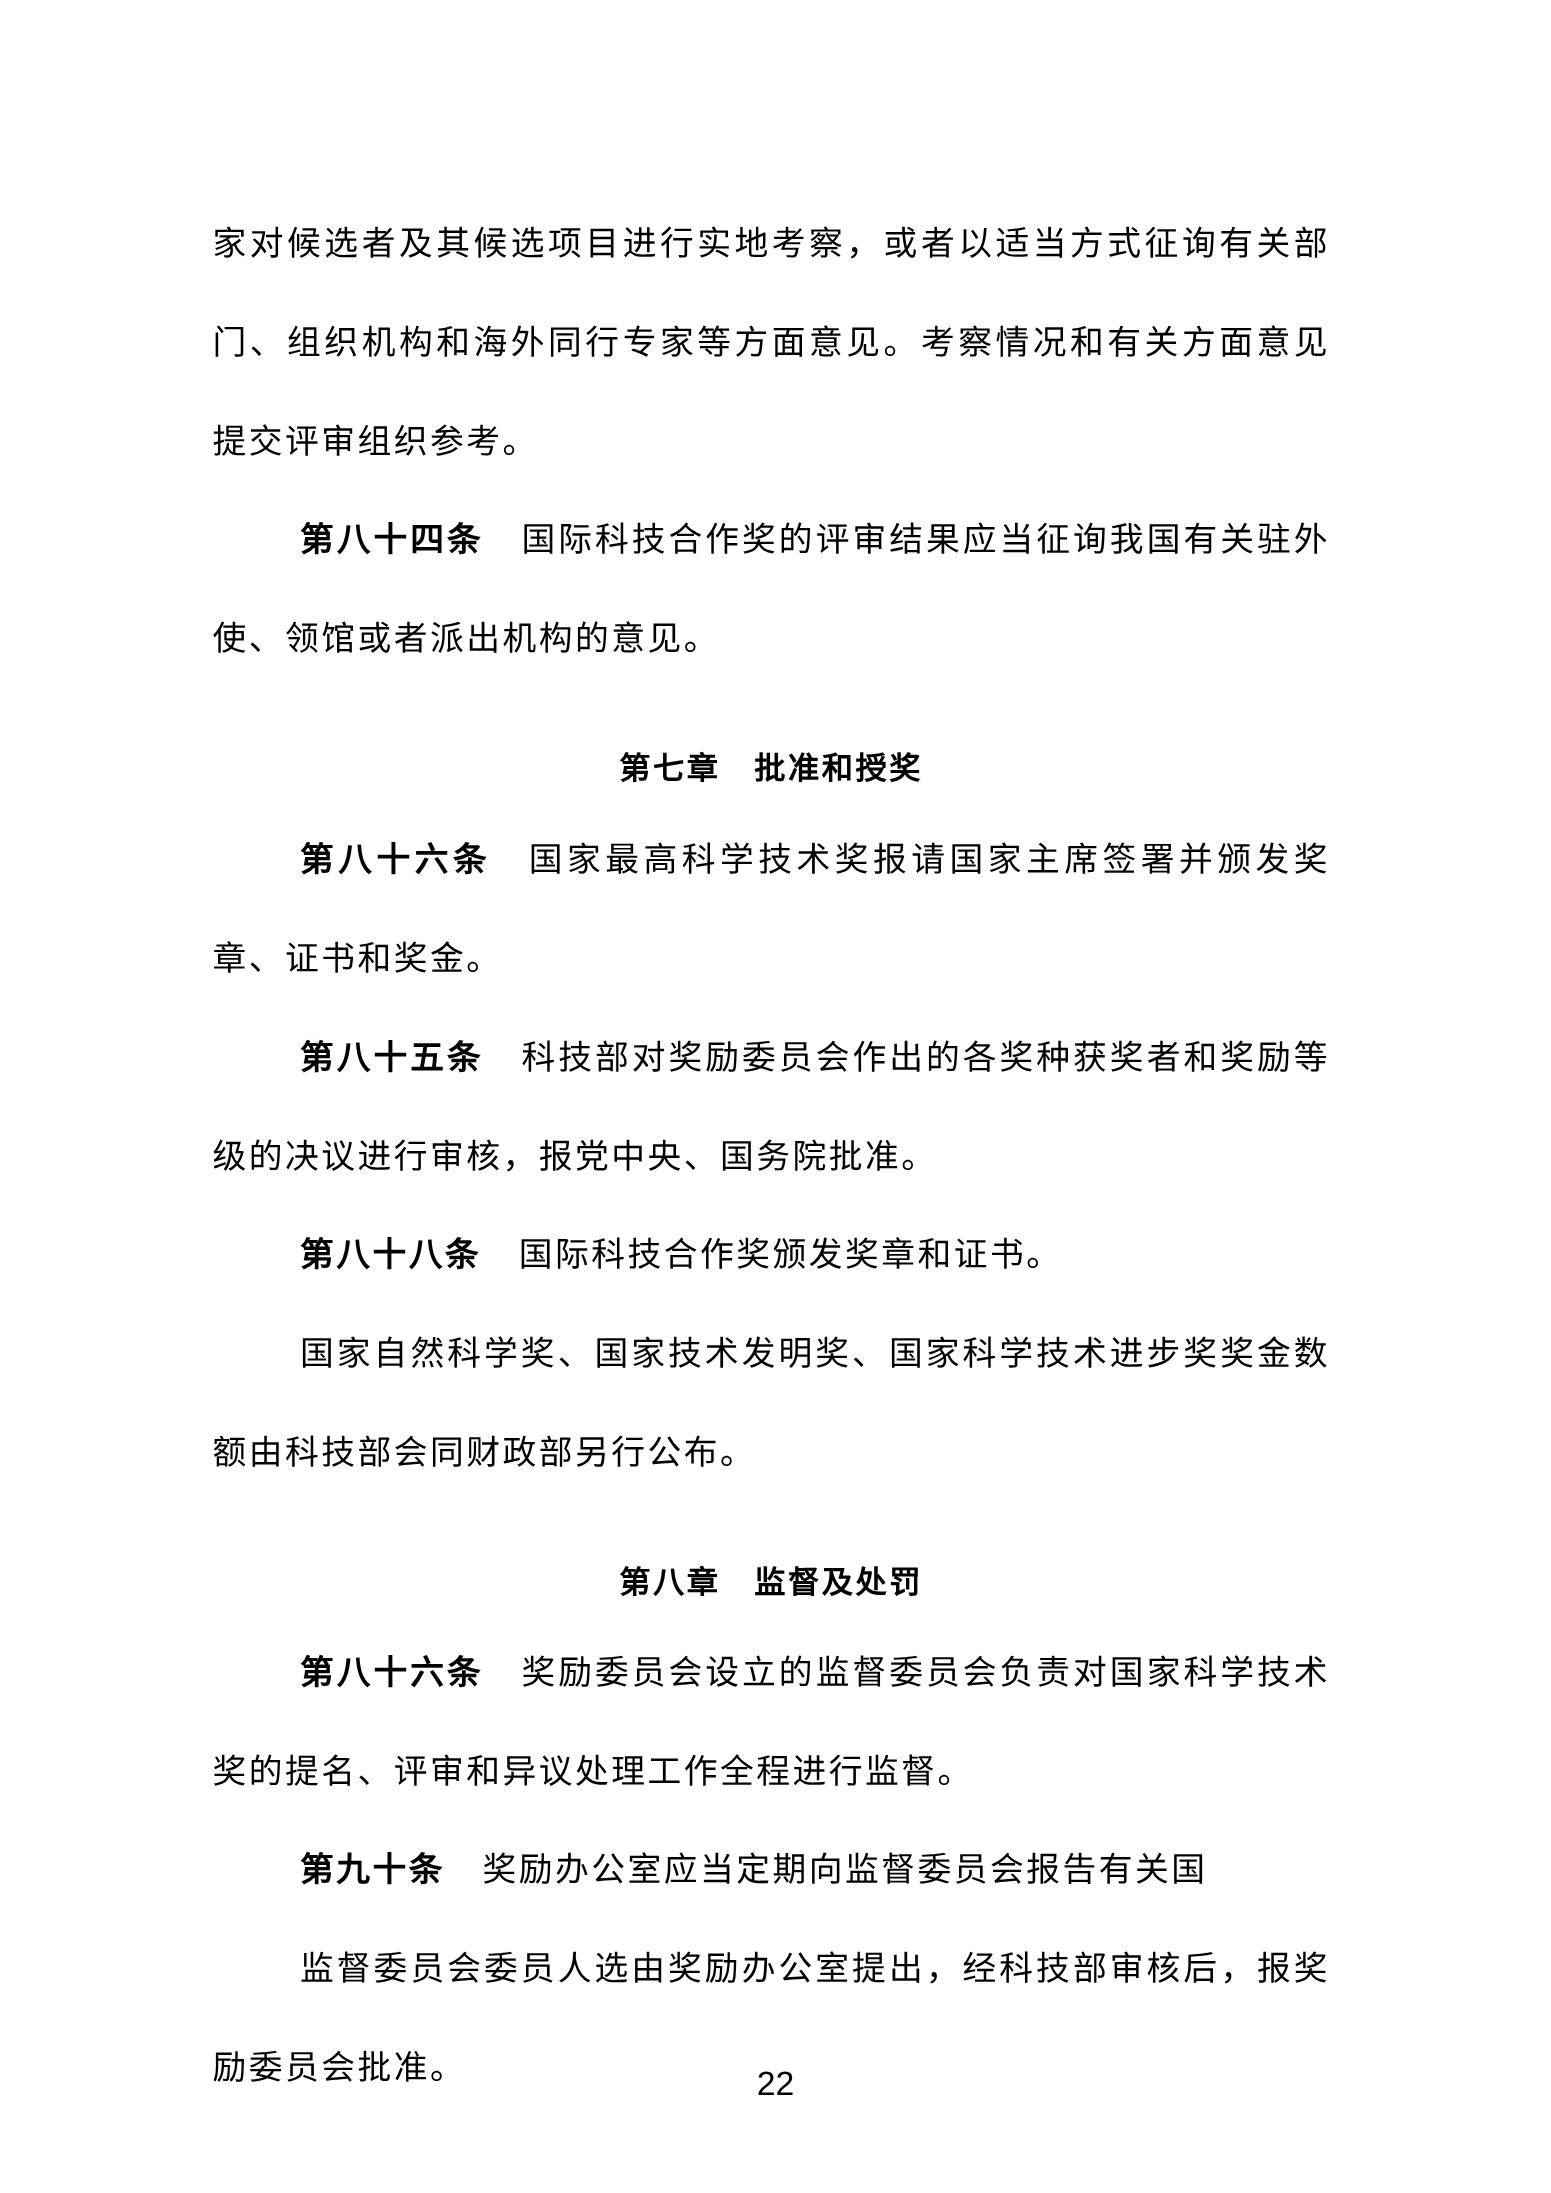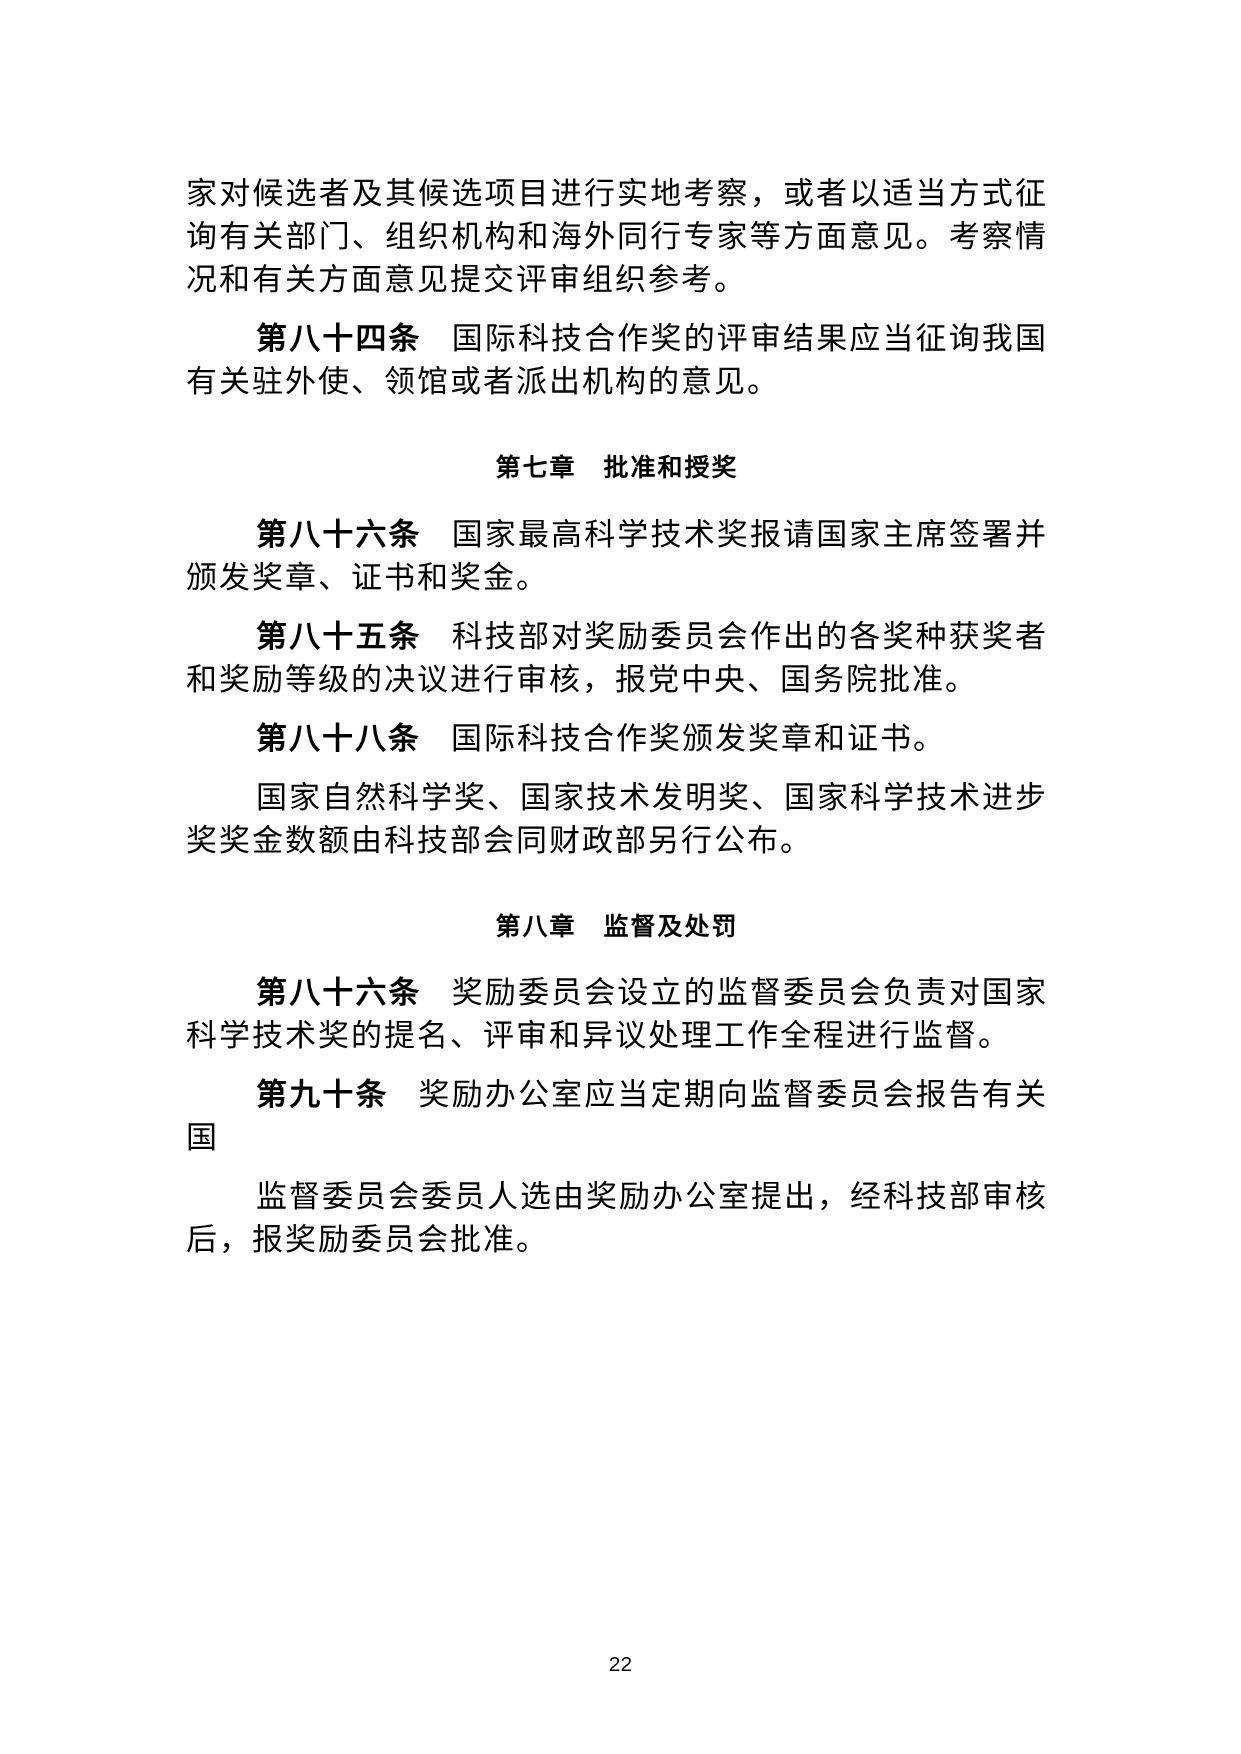--- a/index.html
+++ b/index.html
@@ -16,23 +16,23 @@
     color: #000000;
     font-family: "Liberation Serif", "DejaVu Serif", serif;
   }
   .content {
     position: absolute;
     left: 170px;
     top: 156px;
     width: 894px;
   }
   .para {
-    margin: 16px;
-    font-size: 31px;
-    line-height: 43px;
+    margin: 0;
+    font-size: 27px;
+    line-height: 79px;
     letter-spacing: 2px;
     text-align: justify;
     text-indent: 70px;
     word-break: break-all;
   }
   .para.no-indent {
     text-indent: 0;
   }
   .lead {
     font-weight: bold;
@@ -50,21 +50,21 @@
     text-align: center;
     letter-spacing: 2px;
     font-family: "Liberation Sans", "DejaVu Sans", sans-serif;
   }
   .page-number {
     position: absolute;
     top: 1652px;
     left: 0;
     width: 100%;
     text-align: center;
-    font-size: 21px;
+    font-size: 27px;
     font-family: "Liberation Sans", "DejaVu Sans", sans-serif;
     color: #000000;
   }
 </style>
 </head>
 <body>
 
 <div class="page">
   <div class="content">
 

